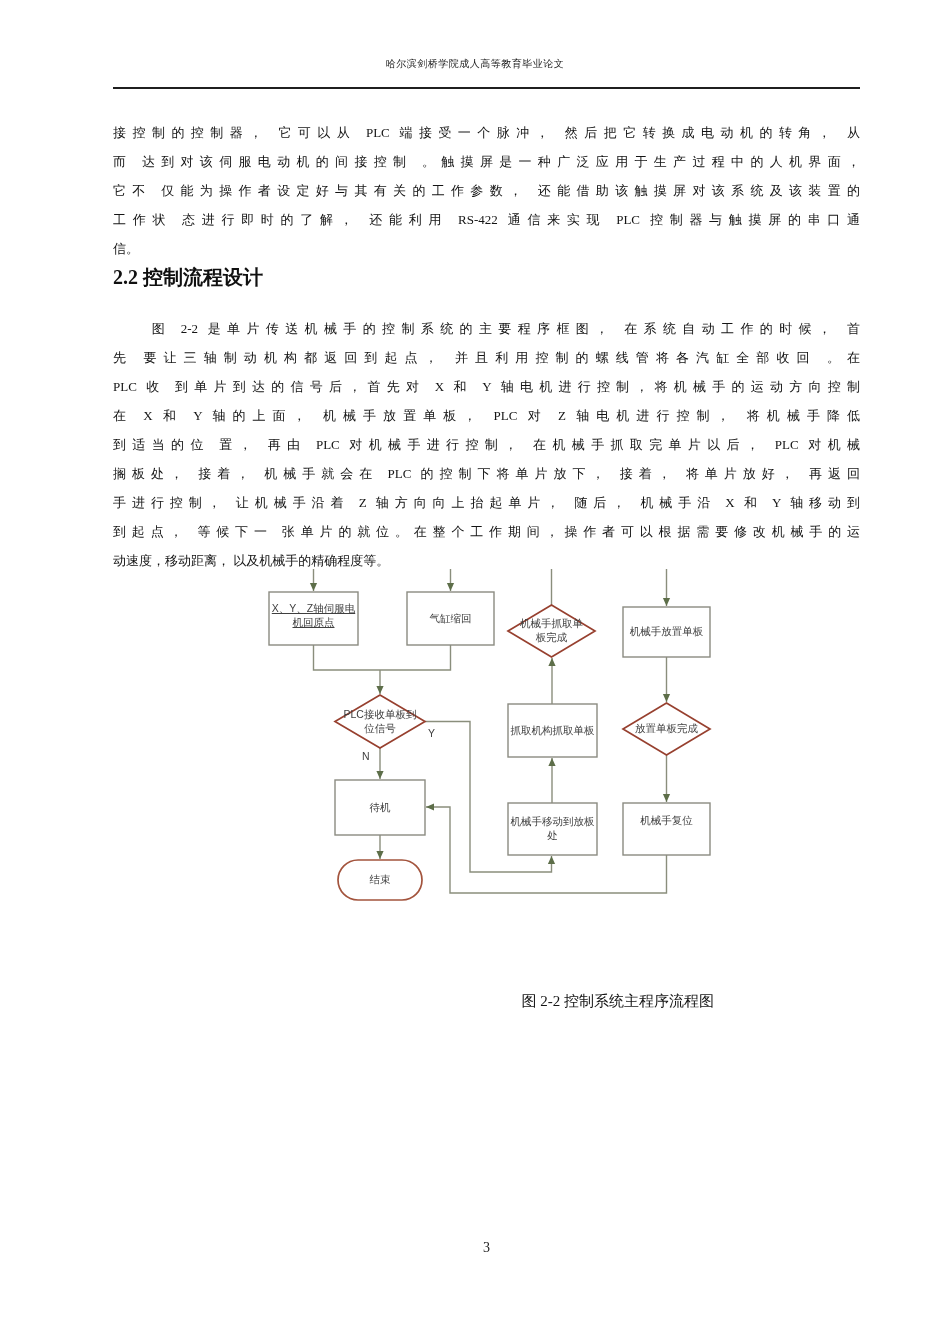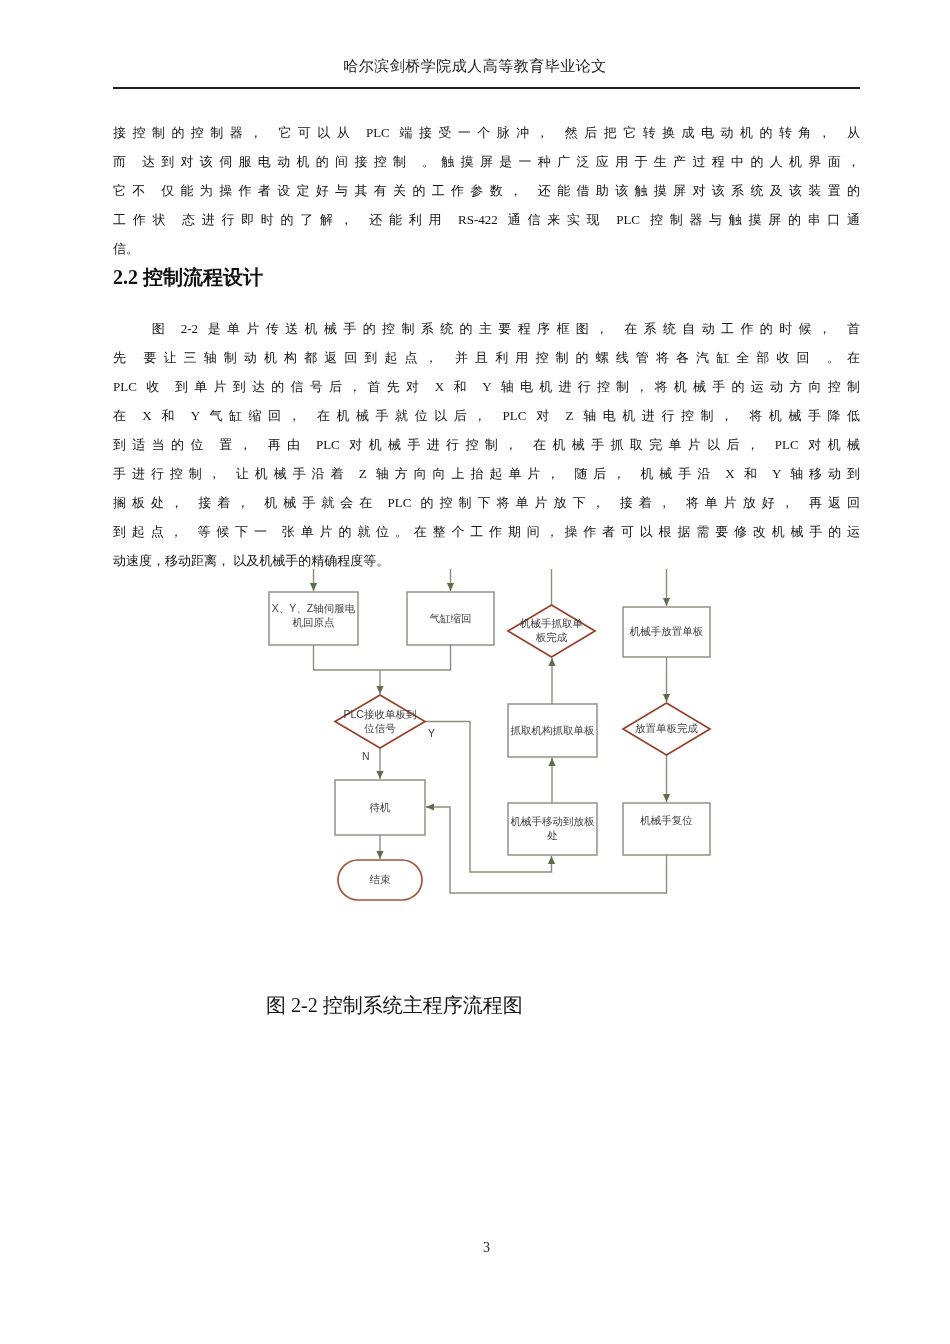--- a/index.html
+++ b/index.html
@@ -3,21 +3,21 @@
 <meta charset="utf-8">
 <style>
   html,body { margin:0; padding:0; background:#e8e8e8; }
   .page {
     position:relative; width:950px; height:1344px; margin:0 auto;
     background:#ffffff; overflow:hidden;
     font-family:"Liberation Serif","DejaVu Serif",serif; color:#141414;
   }
   .header-title {
     position:absolute; top:57px; left:0; width:950px;
-    text-align:center; font-size:15px; color:#1a1a1a; letter-spacing:.5px;
+    text-align:center; font-size:10px; color:#1a1a1a; letter-spacing:.5px;
   }
   .header-rule {
     position:absolute; top:87px; left:113px; width:747px; height:0;
     border-top:2px solid #1f1f1f;
   }
   .para { position:absolute; left:113px; width:747px; font-size:13px; line-height:29px; }
   .para .line { text-align:justify; text-align-last:justify; }
   .para .line.last { text-align-last:left; }
   .heading {
     position:absolute; left:113px; top:264px; width:747px;
@@ -31,22 +31,22 @@
     position:absolute; display:flex; align-items:center; justify-content:center;
     text-align:center; font-family:"Liberation Sans","DejaVu Sans",sans-serif;
     font-size:10.5px; line-height:1.3; color:#3f3f3f; white-space:pre-line;
     pointer-events:none;
   }
   .fc-tag {
     position:absolute; font-family:"Liberation Sans","DejaVu Sans",sans-serif;
     font-size:10.5px; color:#3f3f3f; pointer-events:none;
   }
   .caption {
-    position:absolute; left:266px; top:992px; width:470px;
-    text-align:left; font-size:20px; color:#141414;
+    position:absolute; left:244px; top:992px; width:470px;
+    text-align:right; font-size:15px; color:#141414;
   }
   .pagenum {
     position:absolute; left:113px; top:1240px; width:747px;
     text-align:center; font-size:14px; color:#222;
   }
 </style>
 </head>
 <body>
 
 <div class="page">
@@ -60,24 +60,24 @@
       <div class="line">工作状 态进行即时的了解， 还能利用 RS-422 通信来实现 PLC 控制器与触摸屏的串口通</div>
       <div class="line last">信。</div>
     </div>
 
   <div class="heading">2.2 控制流程设计</div>
 
   <div class="para para2">
       <div class="line">　　图 2-2 是单片传送机械手的控制系统的主要程序框图， 在系统自动工作的时候， 首</div>
       <div class="line">先 要让三轴制动机构都返回到起点， 并且利用控制的螺线管将各汽缸全部收回 。在</div>
       <div class="line">PLC 收 到单片到达的信号后，首先对 X 和 Y 轴电机进行控制，将机械手的运动方向控制</div>
-      <div class="line">在 X 和 Y 气缸缩回， 在机械手就位以后， PLC 对 Z 轴电机进行控制， 将机械手降低</div>
+      <div class="line">在 X 和 Y 轴的上面， 机械手放置单板， PLC 对 Z 轴电机进行控制， 将机械手降低</div>
       <div class="line">到适当的位 置， 再由 PLC 对机械手进行控制， 在机械手抓取完单片以后， PLC 对机械</div>
+      <div class="line">搁板处， 接着， 机械手就会在 PLC 的控制下将单片放下， 接着， 将单片放好， 再返回</div>
       <div class="line">手进行控制， 让机械手沿着 Z 轴方向向上抬起单片， 随后， 机械手沿 X 和 Y 轴移动到</div>
-      <div class="line">搁板处， 接着， 机械手就会在 PLC 的控制下将单片放下， 接着， 将单片放好， 再返回</div>
       <div class="line">到起点， 等候下一 张单片的就位。在整个工作期间，操作者可以根据需要修改机械手的运</div>
       <div class="line last">动速度，移动距离， 以及机械手的精确程度等。</div>
     </div>
 
   <div class="flowchart">
       <svg width="470" height="350">
         <polyline points="57.5,3 57.5,25" fill="none" stroke="#8a8e7c" stroke-width="1.4"></polyline>
         <polygon points="57.5,25 53.9,17 61.1,17" fill="#5d6e49"></polygon>
         <polyline points="194.5,3 194.5,25" fill="none" stroke="#8a8e7c" stroke-width="1.4"></polyline>
         <polygon points="194.5,25 190.9,17 198.1,17" fill="#5d6e49"></polygon>
@@ -108,21 +108,21 @@
         <polygon points="295.5,39 339,65 295.5,91 252,65" stroke="#97402f" stroke-width="1.7" fill="#ffffff"></polygon>
         <rect x="367" y="41" width="87" height="50" stroke="#8b8b81" stroke-width="1.4" fill="#ffffff"></rect>
         <polygon points="124,129 169,155.5 124,182 79,155.5" stroke="#97402f" stroke-width="1.7" fill="#ffffff"></polygon>
         <rect x="252" y="138" width="89" height="53" stroke="#8b8b81" stroke-width="1.4" fill="#ffffff"></rect>
         <polygon points="410.5,137 454,163 410.5,189 367,163" stroke="#97402f" stroke-width="1.7" fill="#ffffff"></polygon>
         <rect x="79" y="214" width="90" height="55" stroke="#8b8b81" stroke-width="1.4" fill="#ffffff"></rect>
         <rect x="252" y="237" width="89" height="52" stroke="#8b8b81" stroke-width="1.4" fill="#ffffff"></rect>
         <rect x="367" y="237" width="87" height="52" stroke="#8b8b81" stroke-width="1.4" fill="#ffffff"></rect>
         <rect x="82" y="294" width="84" height="40" rx="20" ry="20" stroke="#a3543d" stroke-width="1.7" fill="#ffffff"></rect>
       </svg>
-      <div class="fc-label" style="left: 13px; top: 26px; width: 89px; height: 47px; color: rgb(63, 63, 63);">X、Y、Z轴伺服电
+      <div class="fc-label" style="left: 13px; top: 26px; width: 89px; height: 47px; color: rgb(63, 63, 63); text-decoration: underline;">X、Y、Z轴伺服电
 机回原点</div>
       <div class="fc-label" style="left: 151px; top: 26px; width: 87px; height: 53px; color: rgb(63, 63, 63);">气缸缩回</div>
       <div class="fc-label" style="left: 252px; top: 39px; width: 87px; height: 52px; color: rgb(63, 63, 63);">机械手抓取单
 板完成</div>
       <div class="fc-label" style="left: 367px; top: 41px; width: 87px; height: 50px; color: rgb(63, 63, 63);">机械手放置单板</div>
       <div class="fc-label" style="left: 79px; top: 129px; width: 90px; height: 53px; color: rgb(63, 63, 63);">PLC接收单板到
 位信号</div>
       <div class="fc-label" style="left: 252px; top: 138px; width: 89px; height: 53px; color: rgb(63, 63, 63);">抓取机构抓取单板</div>
       <div class="fc-label" style="left: 367px; top: 137px; width: 87px; height: 52px; color: rgb(63, 63, 63);">放置单板完成</div>
       <div class="fc-label" style="left: 79px; top: 214px; width: 90px; height: 55px; color: rgb(63, 63, 63);">待机</div>

